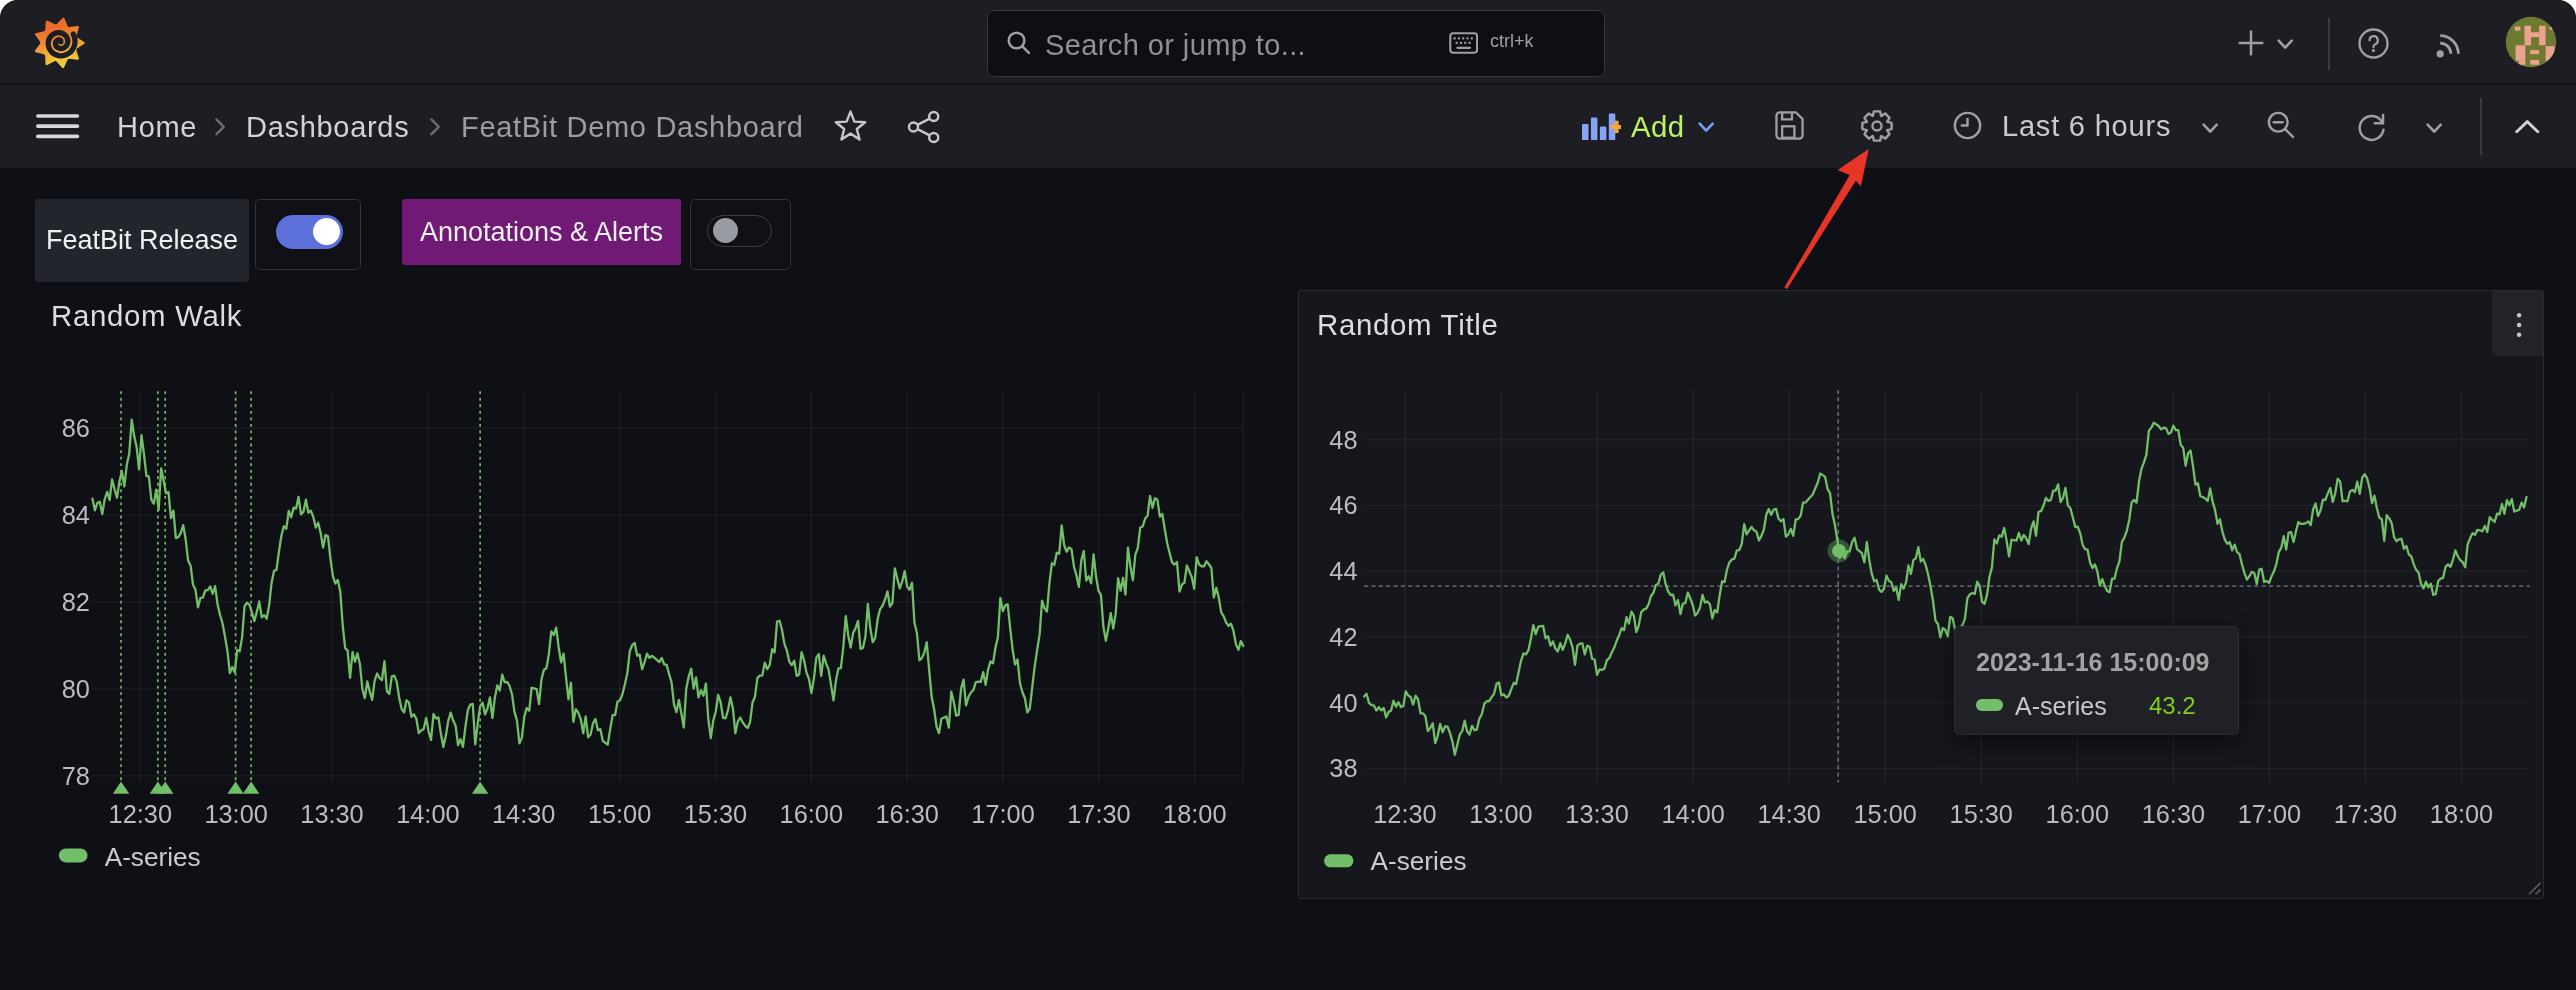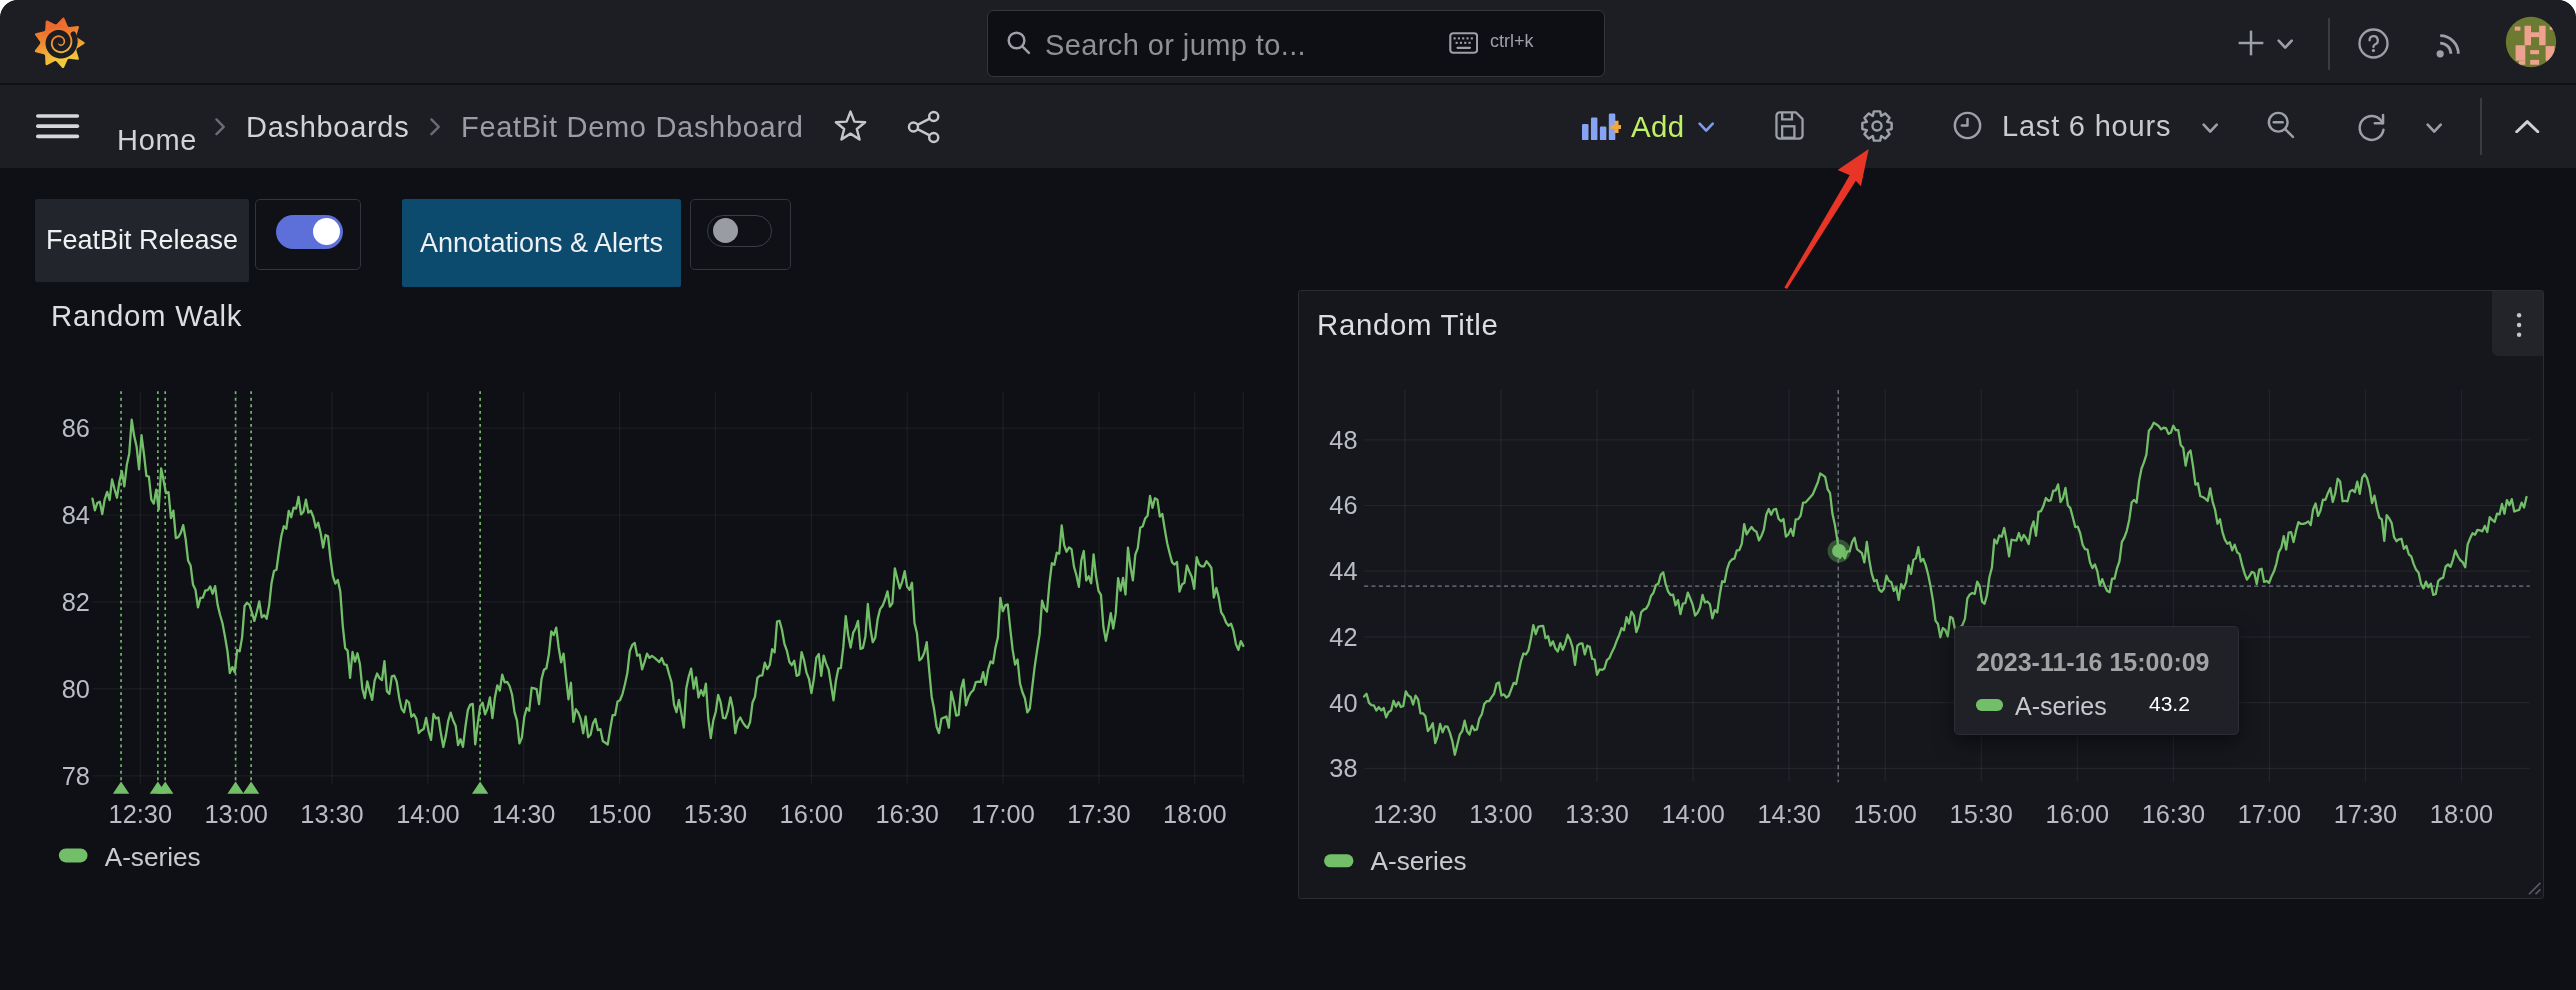--- a/index.html
+++ b/index.html
@@ -82,21 +82,21 @@
         <rect x="51" y="55" width="9" height="5" fill="#eda28f"></rect>
         <rect x="31" y="42" width="11" height="5" fill="#eda28f"></rect>
         <rect x="31" y="54" width="11" height="6" fill="#eda28f"></rect>
       </g>
     </svg>
     <svg style="position:absolute;left:36px;top:114px" width="44" height="28" viewBox="0 0 54 34">
       <rect x="0" y="0.0" width="53" height="4.5" rx="2.2" fill="#d6d7da"></rect>
       <rect x="0" y="12.5" width="53" height="4.5" rx="2.2" fill="#d6d7da"></rect>
       <rect x="0" y="25.0" width="53" height="4.5" rx="2.2" fill="#d6d7da"></rect>
     </svg>
-    <div class="txt" style="left:117px;top:124px;font-size:29px;letter-spacing:0.7px;color:#d2d3d7">Home</div>
+    <div class="txt" style="left:117px;top:111px;font-size:29px;letter-spacing:0.7px;color:#d2d3d7">Home</div>
     <svg style="position:absolute;left:214px;top:117px" width="13" height="19.6" viewBox="0 0 16 24">
       <path d="M 3 3 L 12 12 L 3 21" fill="none" stroke="#6a6c73" stroke-width="3" stroke-linecap="round" stroke-linejoin="round"></path>
     </svg>
     <div class="txt" style="left:246px;top:111px;font-size:29px;letter-spacing:0.7px;color:#d2d3d7">Dashboards</div>
     <svg style="position:absolute;left:429px;top:117px" width="13" height="19.6" viewBox="0 0 16 24">
       <path d="M 3 3 L 12 12 L 3 21" fill="none" stroke="#6a6c73" stroke-width="3" stroke-linecap="round" stroke-linejoin="round"></path>
     </svg>
     <div class="txt" style="left:461px;top:111px;font-size:29px;letter-spacing:0.7px;color:#9b9da4">FeatBit Demo Dashboard</div>
     <svg style="position:absolute;left:834px;top:110px" width="33" height="34" viewBox="0 0 40 42">
       <polygon points="20.0,2.0 24.8,14.4 38.1,15.1 27.8,23.5 31.2,36.4 20.0,29.2 8.8,36.4 12.2,23.5 1.9,15.1 15.2,14.4" fill="none" stroke="#c6c7cc" stroke-width="3" stroke-linejoin="round"></polygon>
@@ -149,21 +149,21 @@
       <path d="M 2 2 L 10.0 10.5 L 18 2" fill="none" stroke="#9da0a6" stroke-width="3.2" stroke-linecap="round" stroke-linejoin="round"></path>
     </svg>
     <div class="vdiv" style="left:2480px;top:98px;height:57px"></div>
     <svg style="position:absolute;left:2515px;top:120px" width="24.5" height="13" viewBox="0 0 30 16">
       <path d="M 2 14.5 L 15.0 2 L 28 14.5" fill="none" stroke="#d0d1d5" stroke-width="3.6" stroke-linecap="round" stroke-linejoin="round"></path>
     </svg>
     <div class="abs" style="left:35px;top:199px;width:214px;height:83px;background:#22252c;border-radius:2.5px;display:flex;align-items:center;justify-content:center;font-size:27px;font-weight:500;color:#eff0f2">FeatBit Release</div>
     <div class="abs" style="left:255px;top:199px;width:106px;height:71px;background:#101116;border:1.6px solid #33363d;border-radius:4.9px"></div>
     <div class="abs" style="left:276px;top:215px;width:67px;height:34px;border-radius:17px;background:#5d6fd8"></div>
     <div class="abs" style="left:313px;top:218px;width:27px;height:27px;border-radius:50%;background:#fff"></div>
-    <div class="abs" style="left:402px;top:199px;width:279px;height:88px;background:#0c4a6e;border-radius:2.5px;display:flex;align-items:center;justify-content:center;font-size:27px;font-weight:500;color:#eff0f2">Annotations &amp; Alerts</div>
+    <div class="abs" style="left:402px;top:199px;width:279px;height:66px;background:#701a75;border-radius:2.5px;display:flex;align-items:center;justify-content:center;font-size:27px;font-weight:500;color:#eff0f2">Annotations &amp; Alerts</div>
     <div class="abs" style="left:690px;top:199px;width:101px;height:71px;background:#101116;border:1.6px solid #33363d;border-radius:4.9px"></div>
     <div class="abs" style="left:707px;top:215px;width:65px;height:32px;border-radius:16.4px;border:1.6px solid #3a3d45"></div>
     <div class="abs" style="left:713px;top:218px;width:25px;height:25px;border-radius:50%;background:#9a9ca3"></div>
     <div class="txt" style="left:51px;top:299px;font-size:29.4px;font-weight:500;letter-spacing:0.7px;color:#dcdde1">Random Walk</div>
     <svg width="1276" height="532" viewBox="0 440 1560 650" style="position:absolute;left:0;top:360px">
       <line x1="113" y1="523.0" x2="1520" y2="523.0" stroke="rgba(204,210,224,0.07)" stroke-width="1.5"></line>
       <text x="110" y="523.0" text-anchor="end" dominant-baseline="central" font-size="31" fill="#b9bcc3">86</text>
       <line x1="113" y1="629.3" x2="1520" y2="629.3" stroke="rgba(204,210,224,0.07)" stroke-width="1.5"></line>
       <text x="110" y="629.3" text-anchor="end" dominant-baseline="central" font-size="31" fill="#b9bcc3">84</text>
       <line x1="113" y1="735.6" x2="1520" y2="735.6" stroke="rgba(204,210,224,0.07)" stroke-width="1.5"></line>
@@ -264,21 +264,21 @@
       <div class="abs" style="right:0;top:0;width:51px;height:65px;background:#22242a;border-radius:0 0 0 6.5px"></div>
       <svg style="position:absolute;left:1216px;top:19.6px" width="8.2" height="28" viewBox="0 0 10 34">
         <circle cx="5" cy="5" r="2.7" fill="#c6c7cb"></circle>
         <circle cx="5" cy="17" r="2.7" fill="#c6c7cb"></circle>
         <circle cx="5" cy="29" r="2.7" fill="#c6c7cb"></circle>
       </svg>
       <div class="abs" style="left:655px;top:335px;width:285px;height:109px;background:#1f2127;border:0.8px solid #2c2e35;border-radius:4.9px;box-shadow:0 6.5px 19.6px rgba(0,0,0,0.5)">
         <div class="txt" style="left:21px;top:21px;font-size:25px;font-weight:600;color:#a3a3a3">2023-11-16 15:00:09</div>
         <div class="abs" style="left:21px;top:72px;width:27px;height:11.5px;border-radius:5.7px;background:#73bf69"></div>
         <div class="txt" style="left:60px;top:65px;font-size:25px;color:#c6c8ce">A-series</div>
-        <div class="txt" style="left:194px;top:65px;font-size:21px;font-weight:500;color:#ffffff">43.2</div>
+        <div class="txt" style="left:194px;top:65px;font-size:24px;font-weight:500;color:#84cc16">43.2</div>
       </div>
     </div>
     <svg style="position:absolute;left:1759px;top:131px" width="131" height="172" viewBox="0 0 160 210">
       <g transform="translate(-2150,-160)">
         <polygon points="2284,182 2246,207.5 2262.5,214.5 2274.5,227.5" fill="#e73527"></polygon>
         <polygon points="2263,210 2270,218 2184.2,353 2181,351" fill="#e73527"></polygon>
       </g>
     </svg>
   </div>
 

